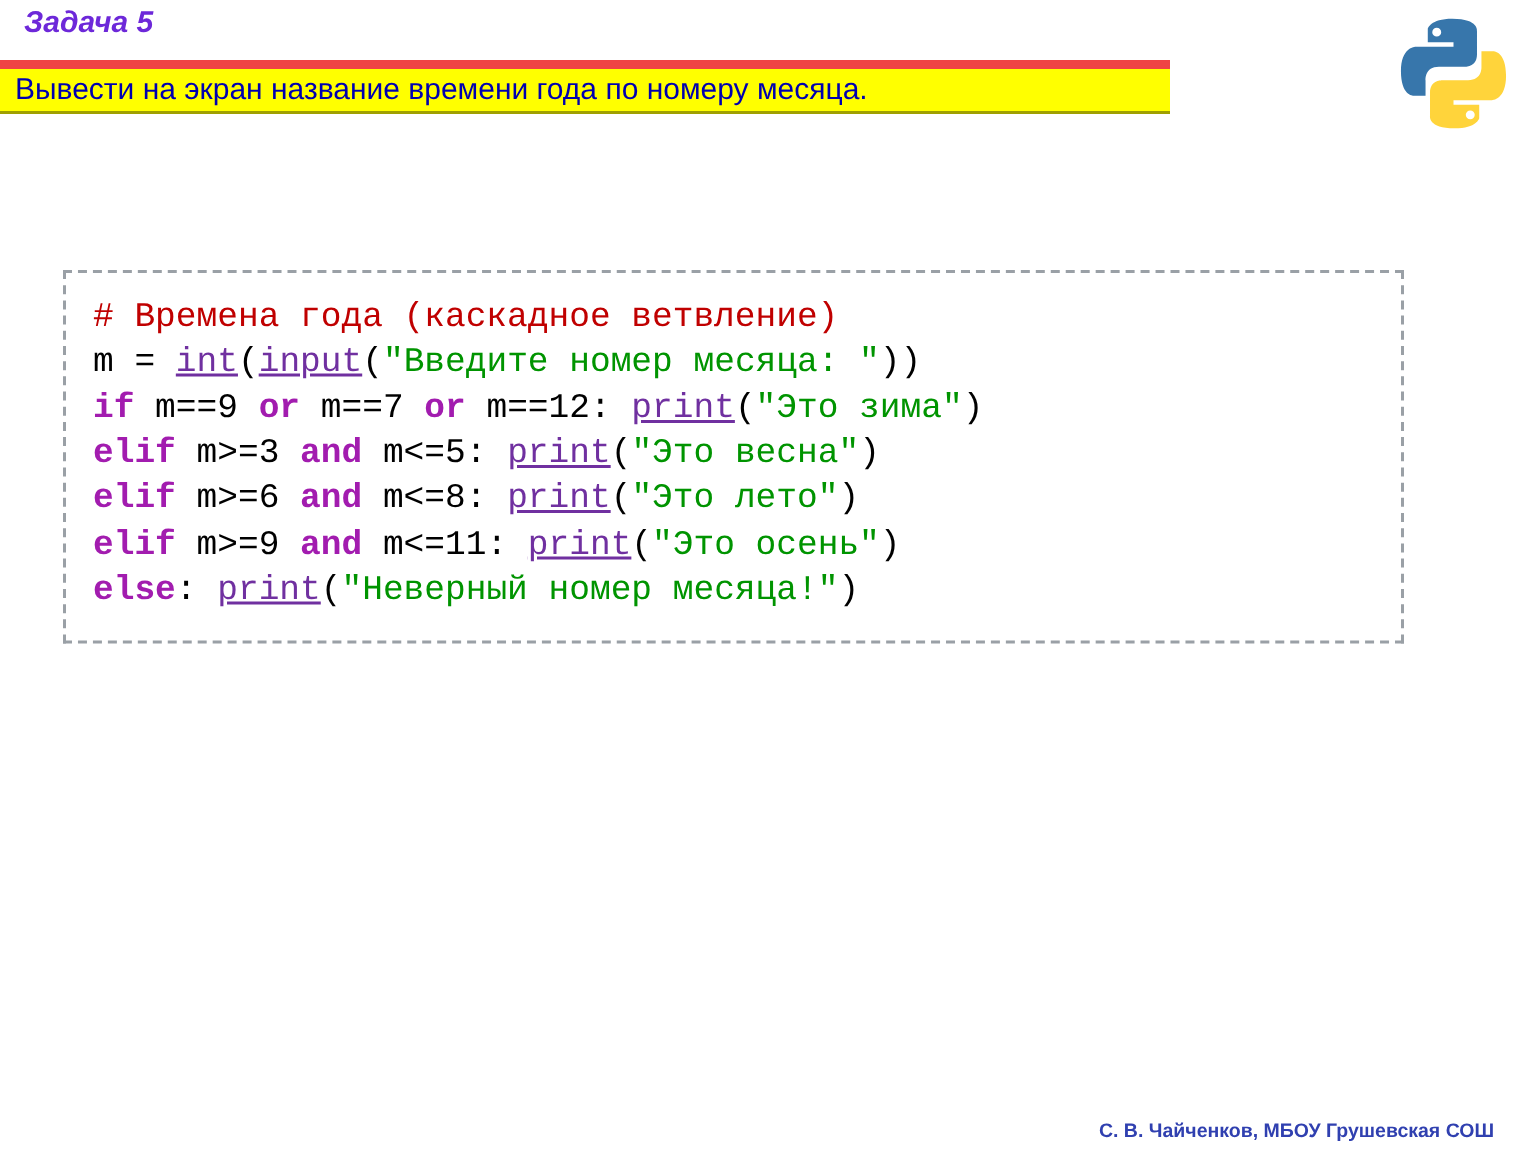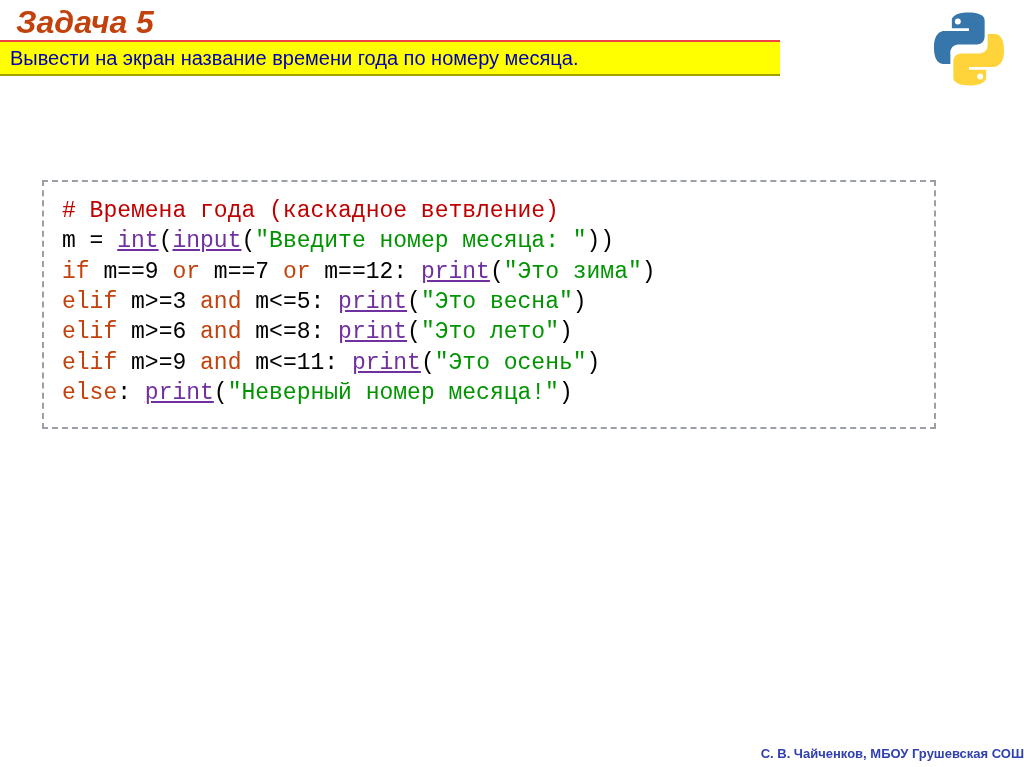--- a/index.html
+++ b/index.html
@@ -9,33 +9,33 @@
     height: 767px;
     background: #ffffff;
     font-family: Arial, Helvetica, sans-serif;
     position: relative;
     overflow: hidden;
   }
   .title {
     position: absolute;
     top: 4px;
     left: 16px;
-    color: #c2410c;
+    color: #6d28d9;
     font-weight: bold;
     font-style: italic;
-    font-size: 32px;
+    font-size: 20px;
   }
   .subtitle-bar {
     position: absolute;
     top: 40px;
     left: 0;
     width: 780px;
     height: 36px;
     background: #ffff00;
-    border-top: 2px solid #ef4444;
+    border-top: 6px solid #ef4444;
     border-bottom: 2px solid #a0a000;
     display: flex;
     align-items: center;
     padding-left: 10px;
     box-sizing: border-box;
   }
   .subtitle-text {
     color: #0000b0;
     font-size: 20px;
   }
@@ -54,26 +54,26 @@
     border: 2px dashed #9aa0a6;
     padding: 14px 18px 18px 18px;
     box-sizing: border-box;
     font-family: "Courier New", monospace;
     font-size: 23px;
     line-height: 1.32;
     color: #000000;
   }
   .c-comment { color: #c00000; }
   .c-func    { color: #7030a0; text-decoration: underline; }
-  .c-kw      { color: #c2410c; }
+  .c-kw      { color: #a21caf; font-weight: bold; }
   .c-str     { color: #009400; }
   .c-op      { color: #000000; }
   .footer {
     position: absolute;
-    right: 0;
+    right: 28px;
     bottom: 6px;
     color: #3040b0;
     font-size: 13px;
     font-weight: bold;
   }
 </style>
 </head>
 <body>
 
 <div class="title">Задача 5</div>

